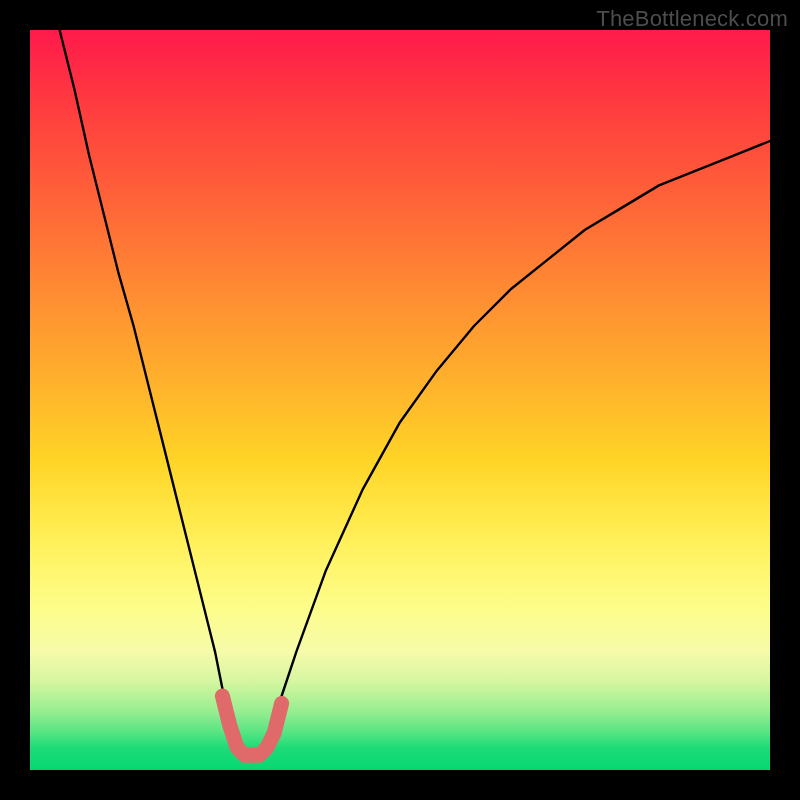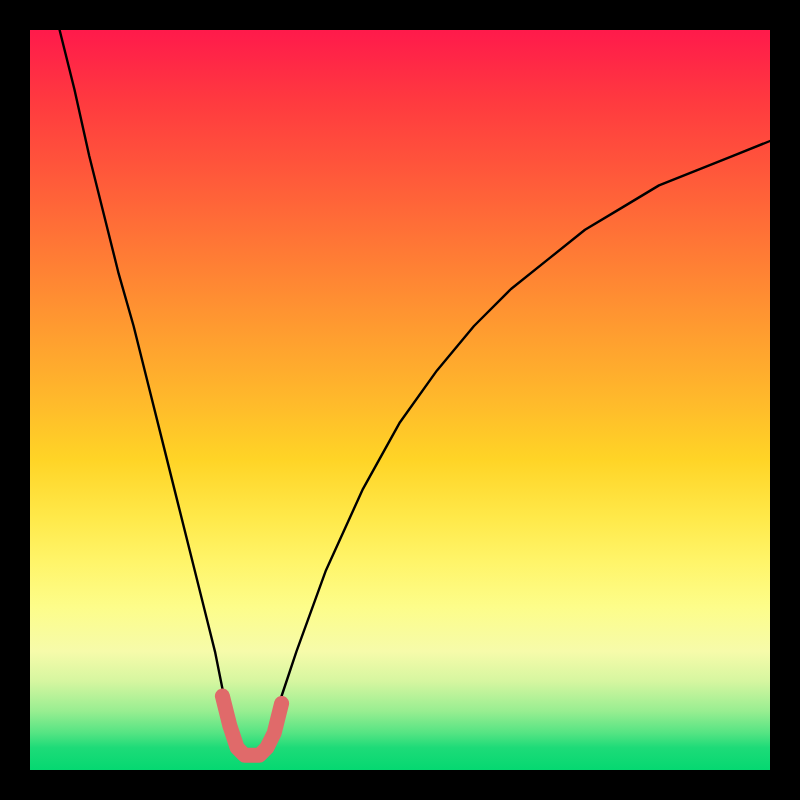--- a/index.html
+++ b/index.html
@@ -61,20 +61,21 @@
     top: 0;
     width: 740px;
     height: 740px;
     overflow: visible;
   }
 </style>
 </head>
 <body>
 
 <div class="frame">
+  <div class="watermark">TheBottleneck.com</div>
 
   <div class="plot-area">
     <svg class="curve" viewBox="0 0 740 740" preserveAspectRatio="none">
       <path id="main-curve" fill="none" stroke-width="2.4" stroke-linecap="round" stroke-linejoin="round" d="M29.6 0.0 L44.4 59.2 L59.2 125.8 L74.0 185.0 L88.8 244.2 L103.6 296.0 L118.4 355.2 L133.2 414.4 L148.0 473.6 L162.8 532.8 L177.6 592.0 L185.0 621.6 L192.4 658.6 L199.8 695.6 L207.2 717.8 L214.6 725.2 L222.0 725.2 L229.4 725.2 L236.8 717.8 L244.2 695.6 L251.6 666.0 L266.4 621.6 L296.0 540.2 L333.0 458.8 L370.0 392.2 L407.0 340.4 L444.0 296.0 L481.0 259.0 L518.0 229.4 L555.0 199.8 L592.0 177.6 L629.0 155.4 L666.0 140.6 L703.0 125.8 L740.0 111.0" stroke="#000000"></path>
       <path id="highlight-curve" fill="none" stroke-width="15" stroke-linecap="round" stroke-linejoin="round" d="M192.4 666.0 L199.8 695.6 L207.2 717.8 L214.6 725.2 L222.0 725.2 L229.4 725.2 L236.8 717.8 L244.2 703.0 L251.6 673.4" stroke="#e06a6a"></path>
     </svg>
   </div>
 </div>
 
 </body></html>

